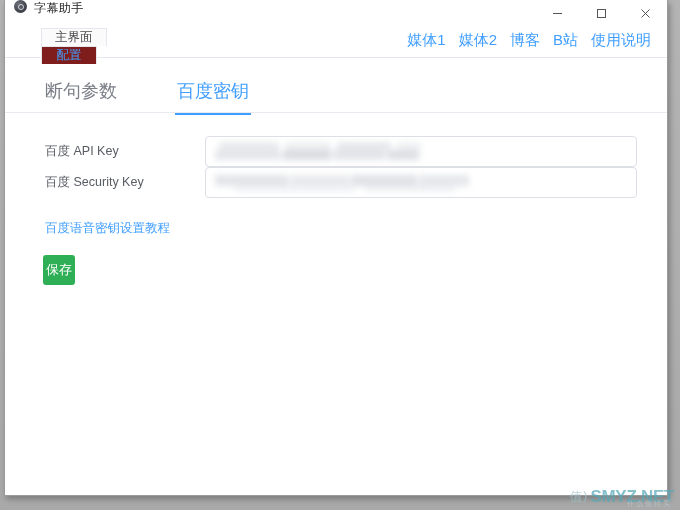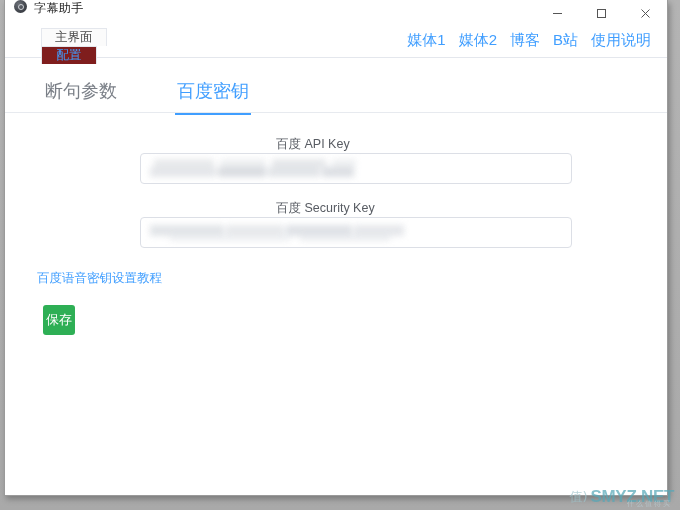--- a/index.html
+++ b/index.html
@@ -176,23 +176,21 @@
     margin: 0 0 0 0;
     position: relative;
     top: -1px;
   }
 
   
   #form { padding-top: 22px; }
   .frow {
     display: flex;
     align-items: center;
-    margin-bottom: 16px;
     padding-left: 40px;
-    flex-direction: column;
   }
   .flabel {
     width: 160px;
     font-size: 12.5px;
     color: #585c63;
     white-space: nowrap;
     flex: none;
   }
   .finput {
     position: relative;
@@ -212,21 +210,21 @@
     filter: blur(3.4px);
     opacity: .92;
   }
   .redaction span {
     position: absolute;
     border-radius: 1px;
   }
 
   
   #tutorial-row {
-    padding-left: 32px;
+    padding-left: 40px;
     margin-top: 20px;
   }
   #tutorial-link {
     font-size: 12.5px;
     color: #409eff;
     text-decoration: none;
   }
 
   #save-row {
     padding-left: 38px;

